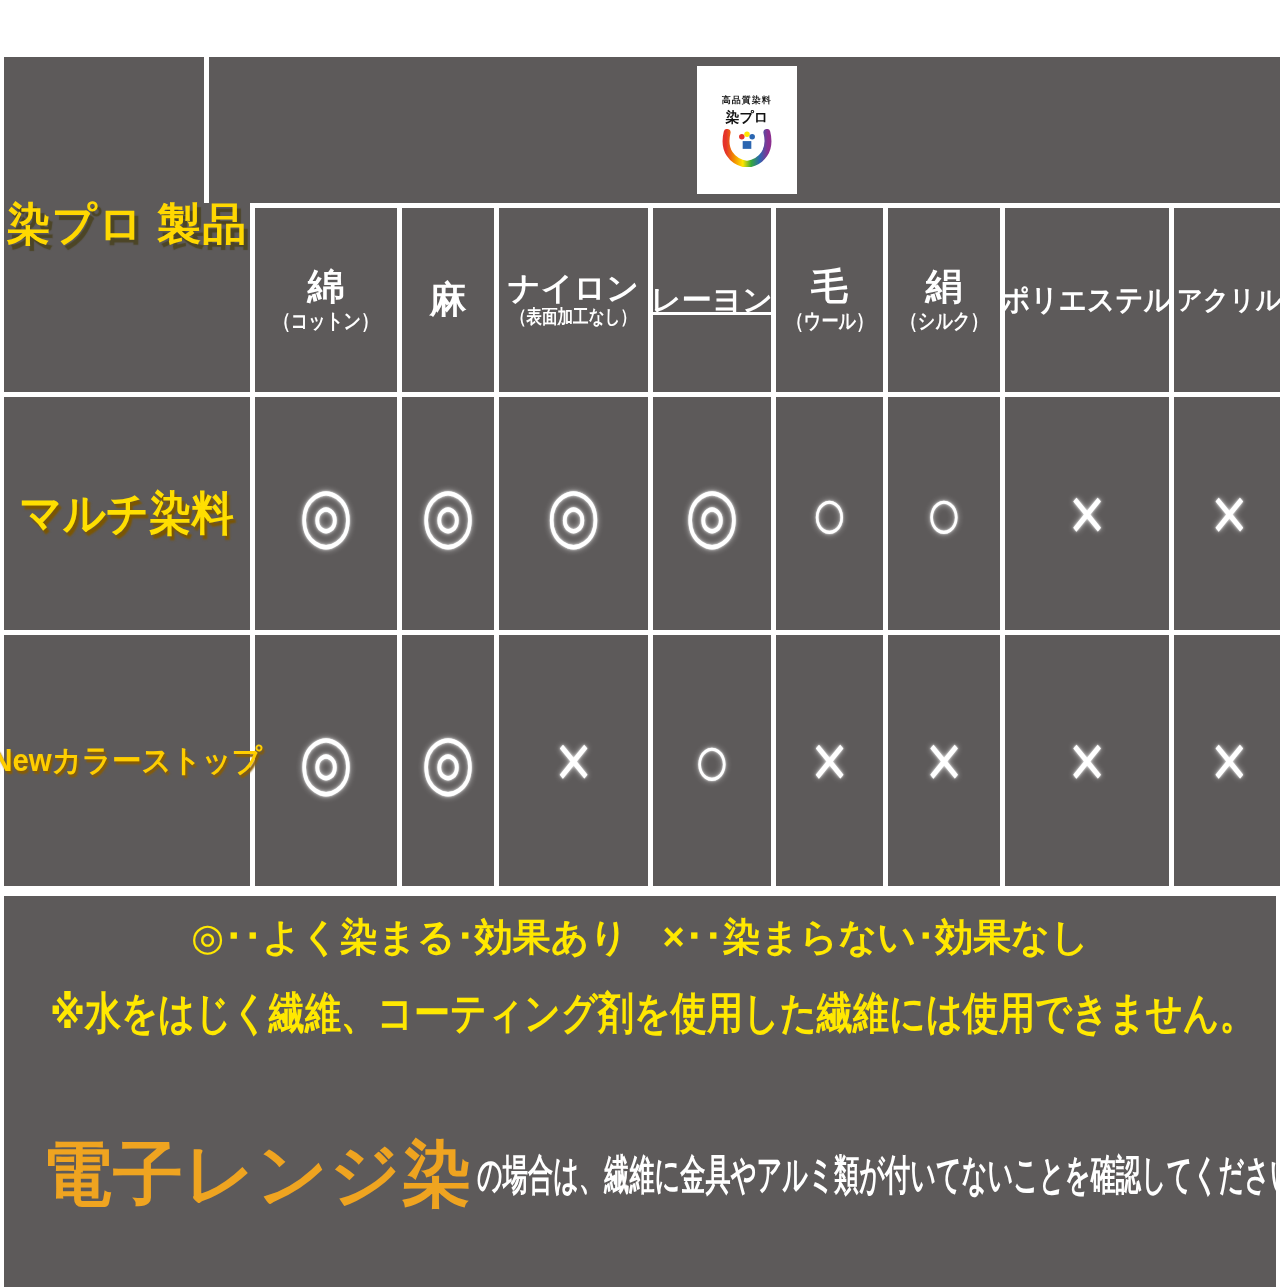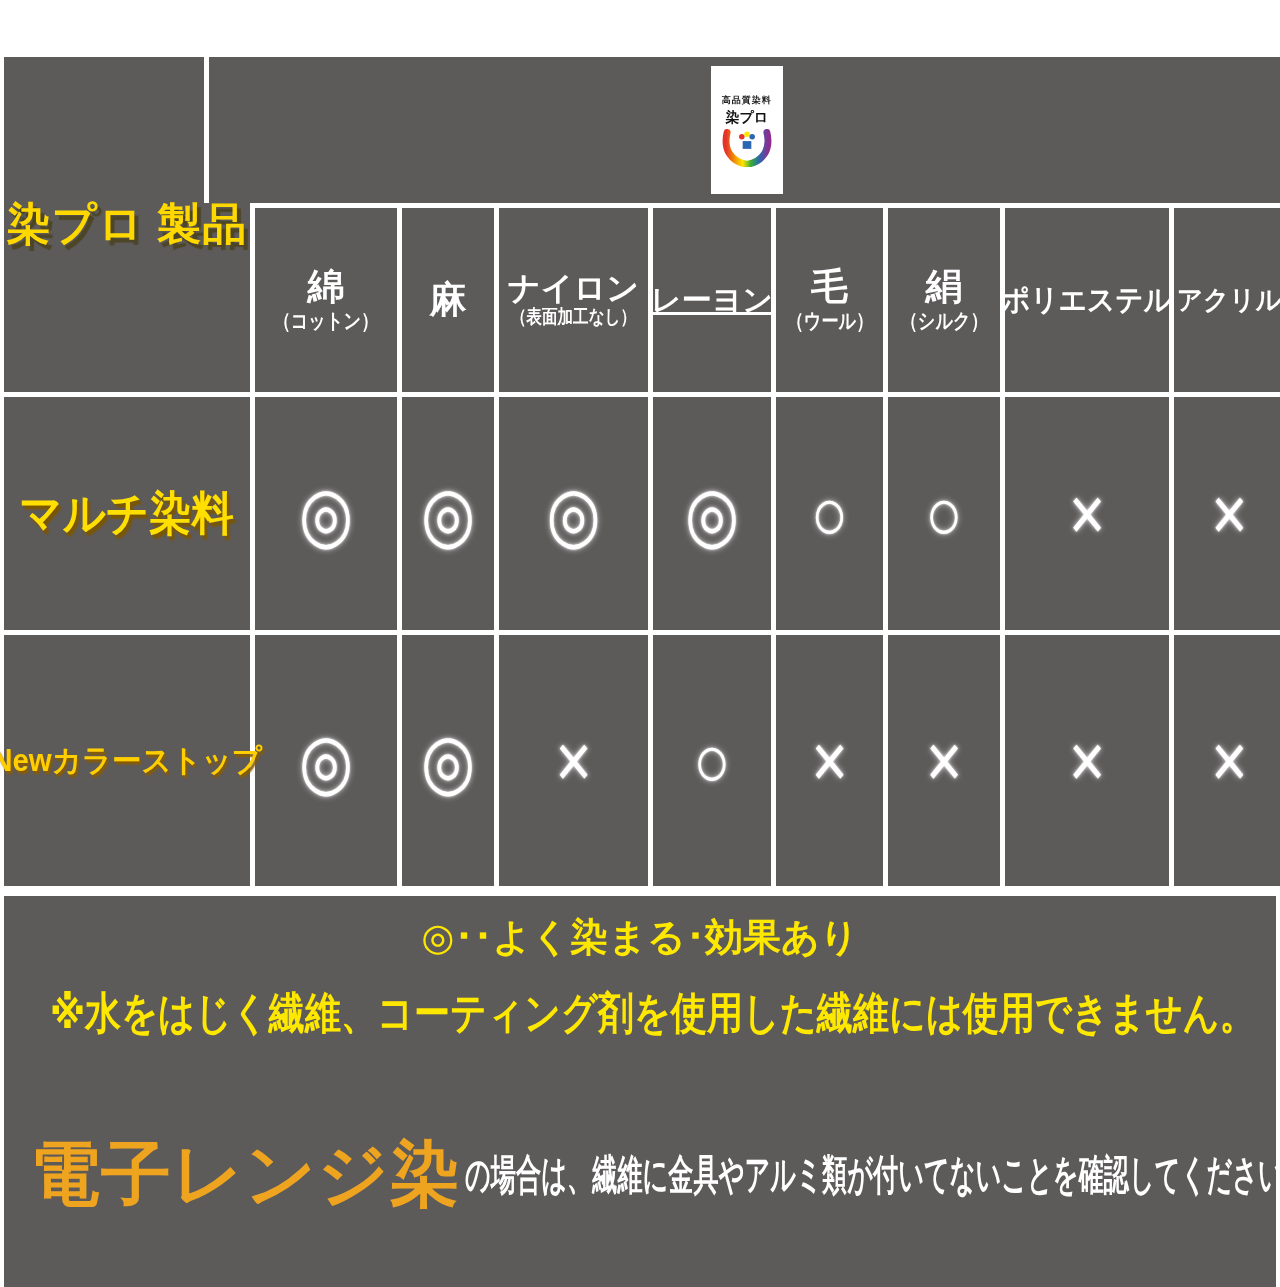--- a/index.html
+++ b/index.html
@@ -17,21 +17,21 @@
   .corner{grid-column:1;grid-row:1/3;}
   .corner-text{color:#ffd800;font-size:44px;letter-spacing:1px;white-space:nowrap;
                text-shadow:4px 5px 1px #4c4526;}
 
   .title-cell{grid-column:2/10;grid-row:1;margin-left:-51px;border-left:5px solid #ffffff;
               display:flex;align-items:center;justify-content:center;gap:28px;}
   .title{color:#ffdf00;font-size:78px;letter-spacing:3px;white-space:nowrap;
          text-shadow:6px 6px 1px #555142;}
 
   
-  .logo{width:72px;height:106px;background:#ffffff;display:flex;flex-direction:column;
+  .logo{width:100px;height:106px;background:#ffffff;display:flex;flex-direction:column;
         align-items:center;justify-content:center;gap:2px;padding:11px 0;}
   .logo-top{font-size:9px;color:#222;letter-spacing:1px;font-family:"Liberation Serif",serif;}
   .logo-name{font-size:14px;color:#111;font-family:"Liberation Serif",serif;font-weight:700;}
 
   
   .hd{flex-direction:column;gap:2px;}
   .hdr-main{color:#ffffff;white-space:nowrap;line-height:1.05;}
   .hdr-sub{color:#ffffff;white-space:nowrap;line-height:1.1;transform:scaleX(.82);}
   .hdr-sub:empty{display:none;}
   .c1 .hdr-main,.c2 .hdr-main,.c5 .hdr-main,.c6 .hdr-main{font-size:37px;}
@@ -57,21 +57,21 @@
   .legend-box{position:absolute;left:4px;top:896px;width:1272px;height:404px;
               background:#5d5a5a;}
   .legend-line1{position:absolute;top:16px;left:0;width:100%;display:flex;
                 justify-content:center;gap:34px;}
   .legend-item{color:#ffe800;font-size:38px;white-space:nowrap;}
   .legend-line2{position:absolute;top:88px;left:46px;white-space:nowrap;}
   .legend-note{display:inline-block;color:#ffe800;font-size:44px;white-space:nowrap;
                transform:scaleX(.82);transform-origin:left center;}
   .footer-line{position:absolute;top:232px;left:26px;display:flex;align-items:center;
                white-space:nowrap;}
-  .footer-hl{color:#efa420;font-size:70px;letter-spacing:1px;}
+  .footer-hl{color:#efa420;font-size:70px;letter-spacing:1px;margin-left:12px;}
   .footer-text{display:inline-block;color:#ffffff;font-size:42px;
                transform:scaleX(.60);transform-origin:left center;margin-left:4px;}
 </style>
 </head>
 <body>
 
 <div class="page">
 
   <div class="grid">
 
@@ -190,20 +190,21 @@
       </div>
     <div class="cell">
         <span class="sym">×</span>
       </div>
 
   </div>
 
   <div class="legend-box">
     <div class="legend-line1">
       <span class="legend-item">◎･･よく染まる･効果あり</span>
+      <span class="legend-item">×･･染まらない･効果なし</span>
     </div>
     <div class="legend-line2">
       <span class="legend-note">※水をはじく繊維、コーティング剤を使用した繊維には使用できません。</span>
     </div>
     <div class="footer-line">
       <span class="footer-hl">電子レンジ染</span>
       <span class="footer-text">の場合は、繊維に金具やアルミ類が付いてないことを確認してください。</span>
     </div>
   </div>
 

